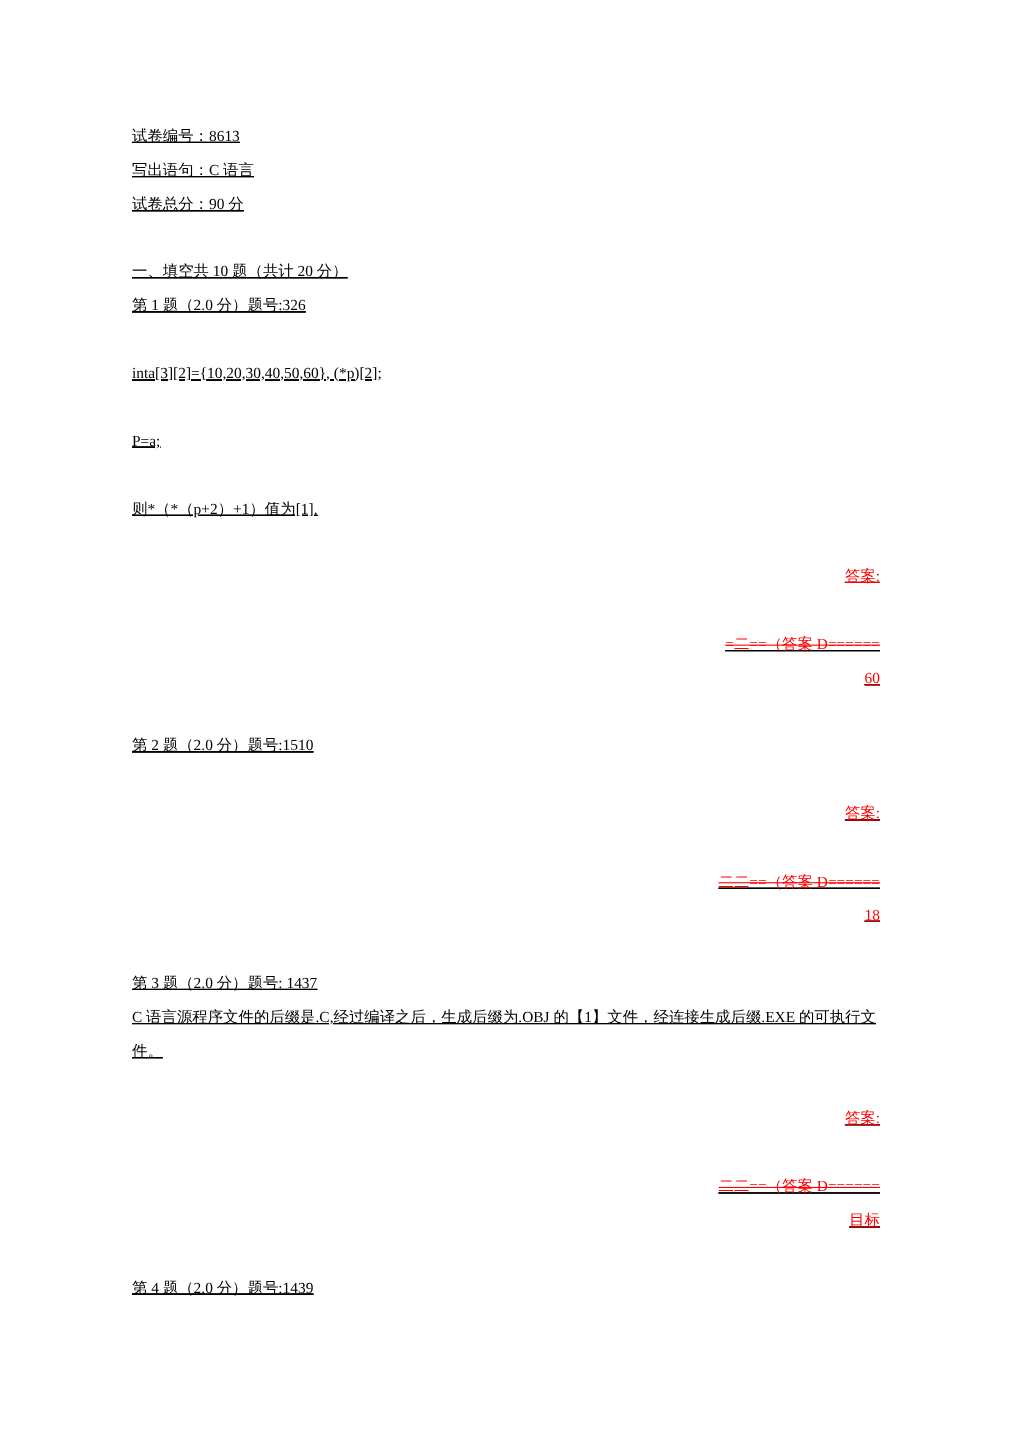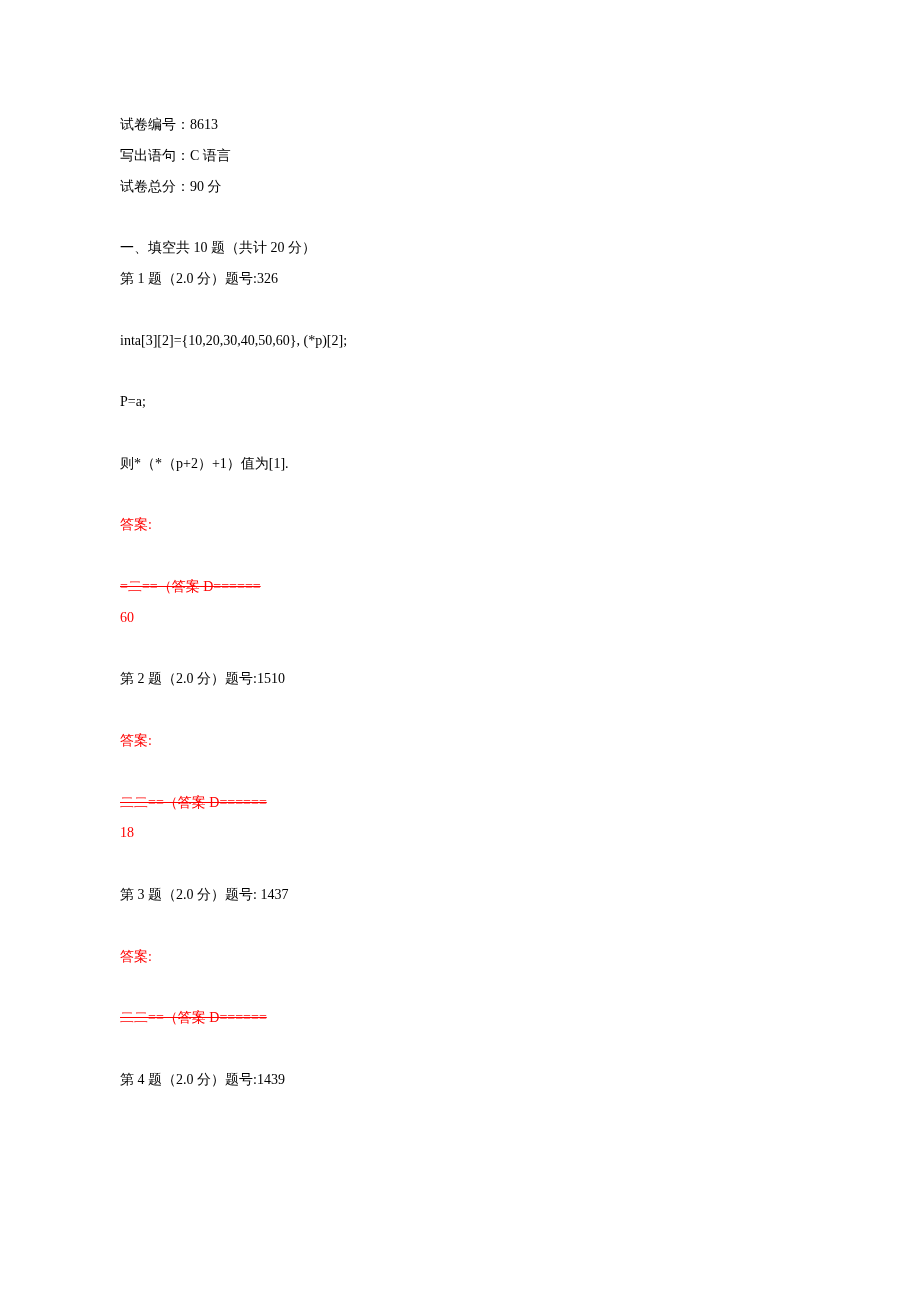--- a/index.html
+++ b/index.html
@@ -1,29 +1,30 @@
 <!DOCTYPE html>
 <html><head>
   <meta charset="utf-8">
   <style>
-    * { margin: 0; padding: 0; box-sizing: border-box; }
+    * { margin: 0; padding: 0; box-sizing: border-box; text-decoration: underline; }
     body {
       font-family: "SimSun", "宋体", serif;
       font-size: 14px;
       line-height: 2.2;
       background: #ffffff;
       color: #000000;
       padding: 110px 120px 60px 120px;
       width: 920px;
     }
     .line {
       display: block;
     }
     .red {
       color: #ff0000;
+      text-align: right;
     }
     .spacer-2 {
       height: 2.2em;
     }
     .spacer-1 {
       height: 2.2em;
     }
     .strike {
       text-decoration: line-through;
     }
@@ -64,23 +65,25 @@
   <span class="line red">答案:</span>
   <div class="spacer-1"></div>
   <span class="line red strike">二二==（答案 D======</span>
   <span class="line red">18</span>
 </div>
 
 <div class="spacer-2"></div>
 
 <div>
   <span class="line">第 3 题（2.0 分）题号: 1437</span>
+  <span class="line">C 语言源程序文件的后缀是.C,经过编译之后，生成后缀为.OBJ 的【1】文件，经连接生成后缀.EXE 的可执行文件。</span>
   <div class="spacer-1"></div>
   <span class="line red">答案:</span>
   <div class="spacer-1"></div>
   <span class="line red strike">二二==（答案 D======</span>
+  <span class="line red">目标</span>
 </div>
 
 <div class="spacer-2"></div>
 
 <div>
   <span class="line">第 4 题（2.0 分）题号:1439</span>
 </div>
 
 </body></html>

